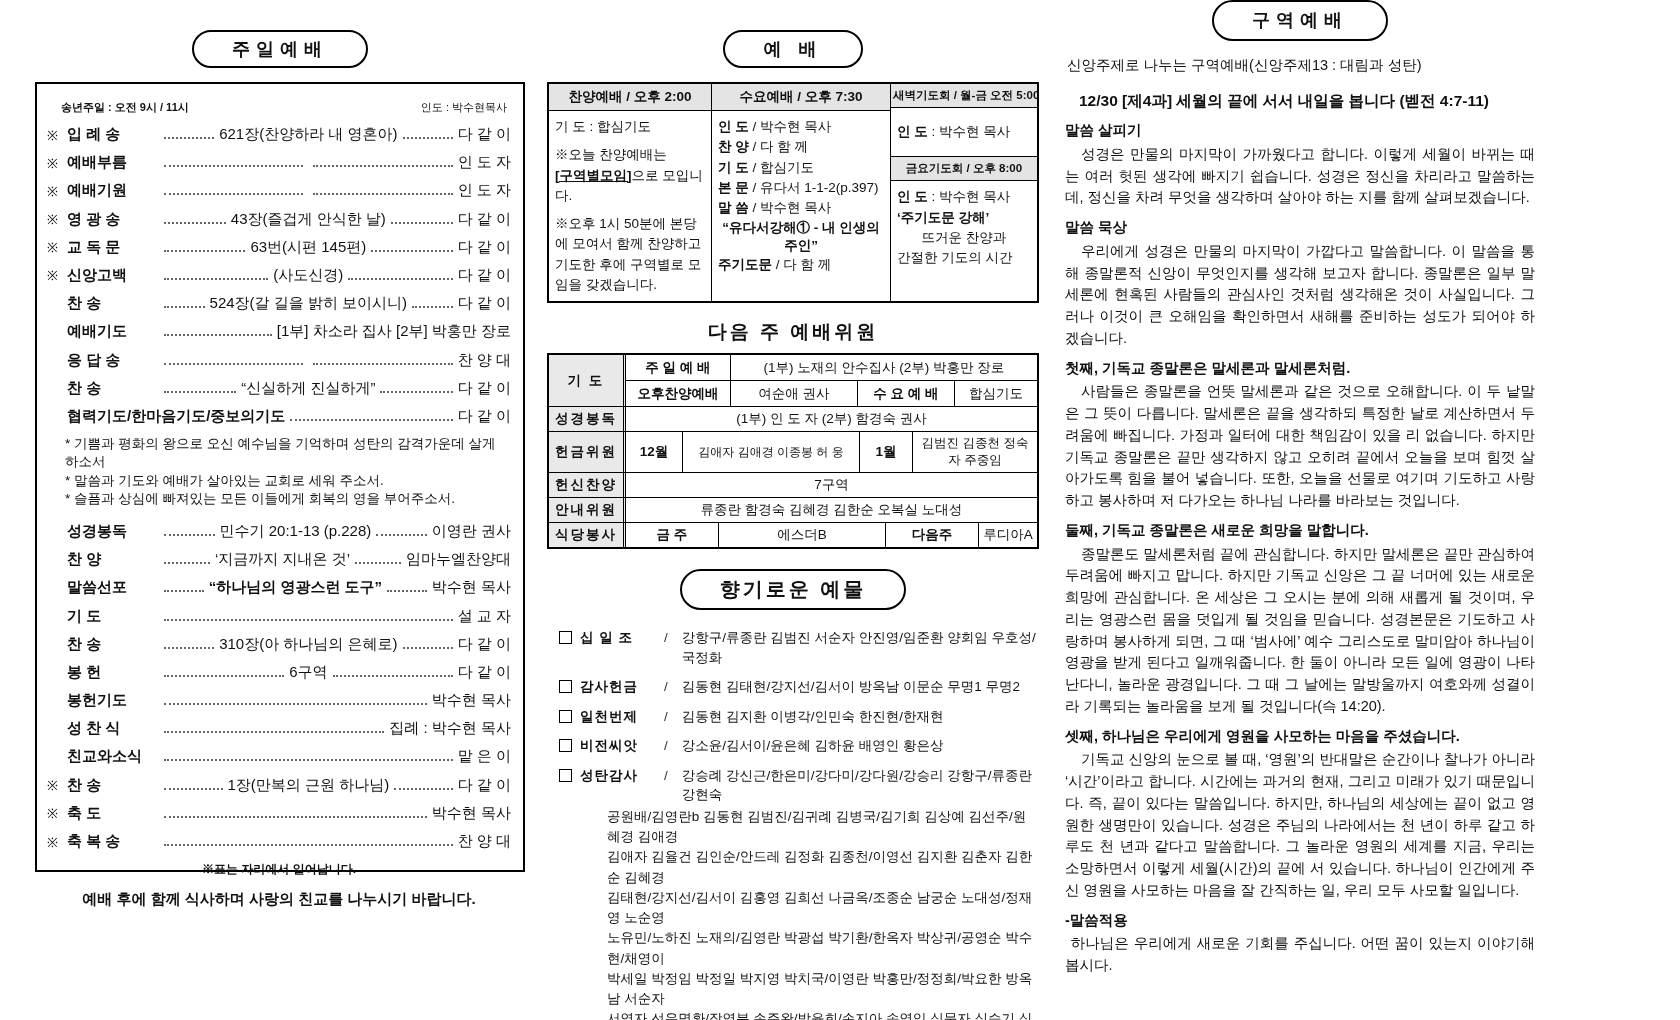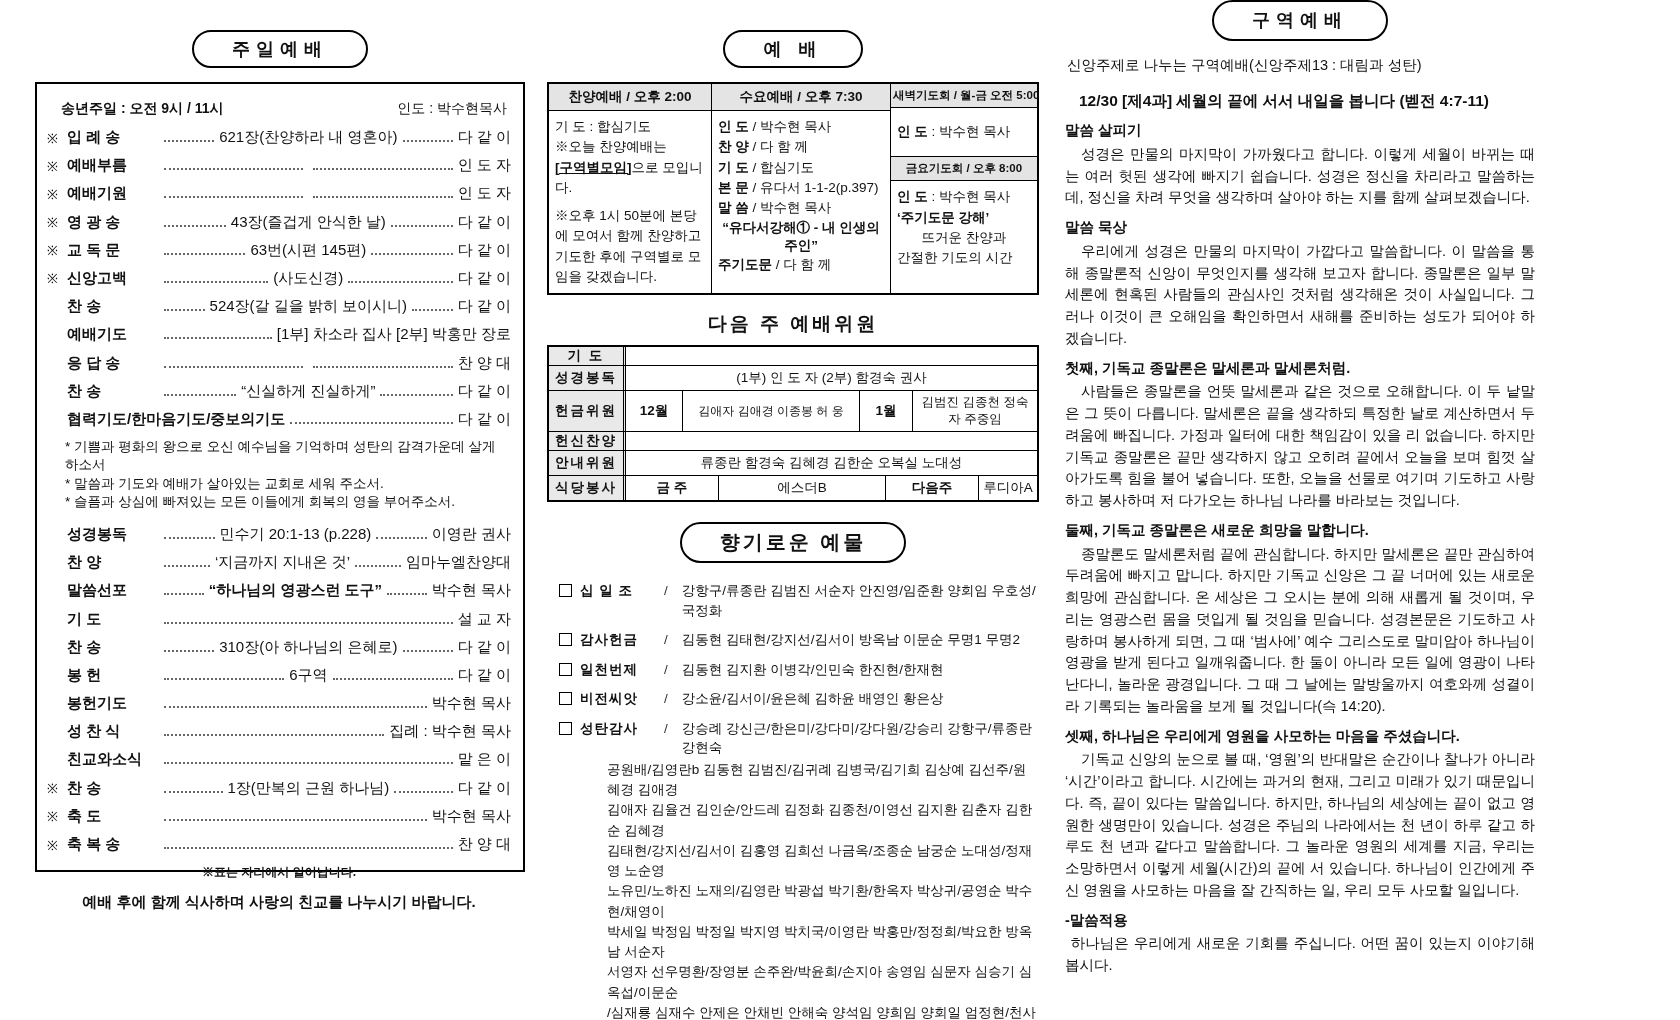--- a/index.html
+++ b/index.html
@@ -9,21 +9,21 @@
   .col1{width:490px;margin-left:35px;padding-top:30px;}
   .col2{width:492px;margin-left:22px;padding-top:30px;}
   .col3{width:470px;margin-left:26px;}
 
   
   .pillwrap{display:flex;justify-content:center;margin-bottom:14px;}
   .pill{border:2px solid #000;border-radius:22px;padding:5px 38px;font-size:18px;font-weight:bold;letter-spacing:6px;white-space:nowrap;}
 
   
   .box{border:2px solid #000;padding:14px 12px 10px 10px;height:790px;box-sizing:border-box;}
-  .introrow{display:flex;justify-content:space-between;font-size:14px;margin:2px 4px 10px 14px;}
+  .introrow{display:flex;justify-content:space-between;font-size:11px;margin:2px 4px 10px 14px;}
   .introrow .b{font-weight:bold;}
   .lrow{display:flex;align-items:center;font-size:15px;margin:0 0 9.2px 0;min-height:18px;}
   .star{width:20px;flex:0 0 auto;font-size:13px;}
   .llab{flex:0 0 auto;min-width:92px;font-weight:bold;white-space:nowrap;}
   .dots{flex:1 1 0;min-width:6px;border-bottom:2px dotted #666;height:7px;margin:0 5px;}
   .lmid{flex:0 0 auto;white-space:nowrap;}
   .lmid.bold{font-weight:bold;}
   .lr{flex:0 0 auto;white-space:nowrap;}
   .notes{font-size:13.5px;line-height:1.35;margin:2px 0 14px 18px;}
   .foot1{text-align:center;font-weight:bold;font-size:12px;margin-top:10px;}
@@ -281,21 +281,21 @@
   <section class="col col2">
     <div class="pillwrap">
       <div class="pill">예  배</div>
     </div>
 
     <div class="wtable">
       <div class="wcol wc1">
         <div class="whead">찬양예배 / 오후 2:00</div>
         <div class="wbody">
           <div>기 도 : 합심기도</div>
-          <div style="">
+          <div style="margin-top:8px;">
             <span>※오늘 찬양예배는</span><br>
             <span class="u">[구역별모임]</span><span>으로 모입니다.</span>
           </div>
           <div style="margin-top:8px;">※오후 1시 50분에 본당에 모여서 함께 찬양하고 기도한 후에 구역별로 모임을 갖겠습니다.</div>
         </div>
       </div>
 
       <div class="wcol wc2">
         <div class="whead">수요예배 / 오후 7:30</div>
         <div class="wbody">
@@ -322,34 +322,47 @@
           <div>간절한 기도의 시간</div>
         </div>
       </div>
     </div>
 
     <div class="cm-title">다음 주 예배위원</div>
 
     <div class="ctable">
       <div class="crow">
         <div class="clabel">기  도</div>
+        <div class="cbody">
+          <div class="cline">
+            <div class="csub" style="width:100px;">주 일 예 배</div>
+            <div class="ccell grow">(1부) 노재의 안수집사  (2부) 박홍만 장로</div>
+          </div>
+          <div class="cline">
+            <div class="csub" style="width:100px;">오후찬양예배</div>
+            <div class="ccell" style="width:118px;border-right:1px solid #000;">여순애 권사</div>
+            <div class="csub" style="width:92px;">수 요 예 배</div>
+            <div class="ccell grow">합심기도</div>
+          </div>
+        </div>
       </div>
       <div class="crow">
         <div class="clabel">성경봉독</div>
         <div class="ccell grow">(1부) 인 도 자   (2부) 함경숙 권사</div>
       </div>
       <div class="crow">
         <div class="clabel">헌금위원</div>
         <div class="csub" style="width:52px;">12월</div>
         <div class="ccell" style="width:168px;border-right:1px solid #000;font-size:12px;">김애자 김애경 이종봉 허  웅</div>
         <div class="csub" style="width:48px;">1월</div>
         <div class="ccell grow" style="font-size:12.5px;">김범진 김종천 정숙자 주중임</div>
       </div>
       <div class="crow">
         <div class="clabel">헌신찬양</div>
+        <div class="ccell grow">7구역</div>
       </div>
       <div class="crow">
         <div class="clabel">안내위원</div>
         <div class="ccell grow">류종란 함경숙 김혜경 김한순 오복실 노대성</div>
       </div>
       <div class="crow">
         <div class="clabel">식당봉사</div>
         <div class="csub" style="width:88px;">금  주</div>
         <div class="ccell" style="width:158px;border-right:1px solid #000;">에스더B</div>
         <div class="csub" style="width:88px;">다음주</div>

